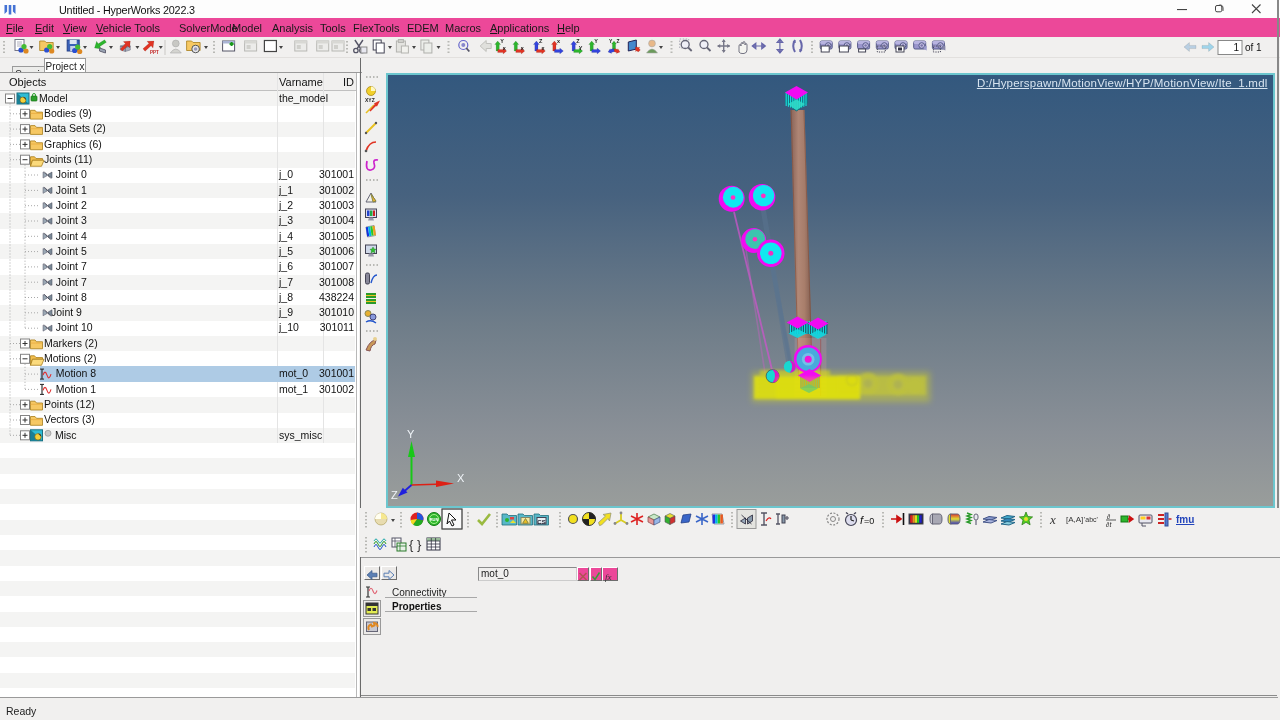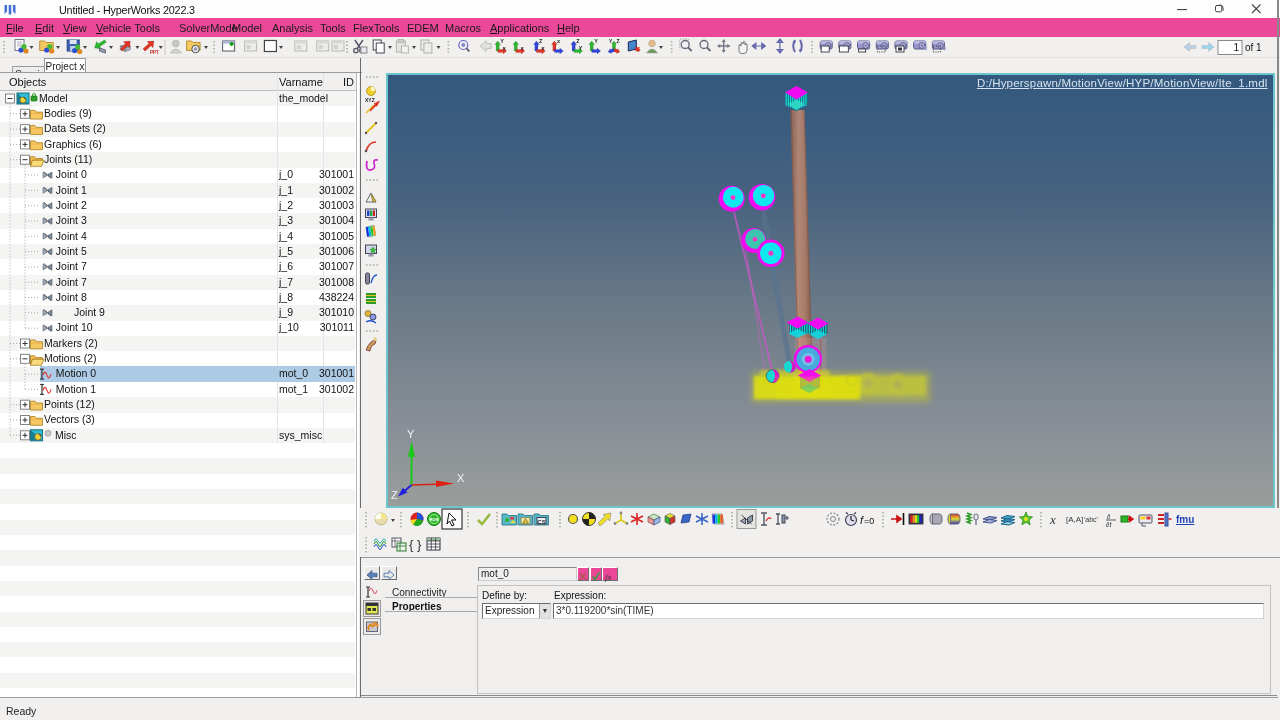--- a/index.html
+++ b/index.html
@@ -295,29 +295,29 @@
 <span class="tl idt" style="top:153.1px">301006</span>
 <span class="tl" style="left:55.8px;top:168.41px">Joint 7</span>
 <span class="tl vn" style="top:168.41px">j_6</span>
 <span class="tl idt" style="top:168.41px">301007</span>
 <span class="tl" style="left:55.8px;top:183.72px">Joint 7</span>
 <span class="tl vn" style="top:183.72px">j_7</span>
 <span class="tl idt" style="top:183.72px">301008</span>
 <span class="tl" style="left:55.8px;top:199.03px">Joint 8</span>
 <span class="tl vn" style="top:199.03px">j_8</span>
 <span class="tl idt" style="top:199.03px">438224</span>
-<span class="tl" style="left:74px;top:214.34px">Joint 9</span>
+<span class="tl" style="left:51px;top:214.34px">Joint 9</span>
 <span class="tl vn" style="top:214.34px">j_9</span>
 <span class="tl idt" style="top:214.34px">301010</span>
 <span class="tl" style="left:55.8px;top:229.65px">Joint 10</span>
 <span class="tl vn" style="top:229.65px">j_10</span>
 <span class="tl idt" style="top:229.65px">301011</span>
 <span class="tl" style="left:44px;top:244.96px">Markers (2)</span>
 <span class="tl" style="left:44px;top:260.27px">Motions (2)</span>
-<span class="tl" style="left:55.8px;top:275.58px">Motion 0</span>
+<span class="tl" style="left:55.8px;top:275.58px">Motion 8</span>
 <span class="tl vn" style="top:275.58px">mot_0</span>
 <span class="tl idt" style="top:275.58px">301001</span>
 <span class="tl" style="left:55.8px;top:290.89px">Motion 1</span>
 <span class="tl vn" style="top:290.89px">mot_1</span>
 <span class="tl idt" style="top:290.89px">301002</span>
 <span class="tl" style="left:44px;top:306.2px">Points (12)</span>
 <span class="tl" style="left:44px;top:321.51px">Vectors (3)</span>
 <span class="tl" style="left:55px;top:336.82px">Misc</span>
 <span class="tl vn" style="top:336.82px">sys_misc</span>
 </div>
@@ -878,25 +878,19 @@
 <g>
         <rect x="0.5" y="35.5" width="17" height="16" fill="#eceae8" stroke="#999" stroke-width="1"></rect>
         <rect x="3.5" y="39" width="11" height="9.5" fill="#c8c8d0" stroke="#667"></rect>
         <path d="M6,47 q-2,-4 2,-5.5 l1,2 2.5,-1 -0.5,-2.5 q4,0.5 3.5,4" fill="none" stroke="#e08820" stroke-width="2"></path>
       </g>
 </svg>
 <div class="lbl11" style="left:31px;top:28.5px;color:#222;">Connectivity</div>
 <div class="abs" style="left:24px;top:38.5px;width:92px;height:1px;background:#a8a8a8;"></div>
 <div class="lbl11" style="left:31px;top:42.5px;font-weight:bold;">Properties</div>
 <div class="abs" style="left:24px;top:52.5px;width:92px;height:1px;background:#a8a8a8;"></div>
-<div class="abs" style="left:116px;top:27px;width:794px;height:109px;border:1px solid #c4c2c0;background:#f0efee;">
-<div class="lbl11" style="left:4px;top:4px;">Define by:</div>
-<div class="lbl11" style="left:76px;top:4px;">Expression:</div>
-<div class="fld" style="left:4px;top:17px;width:69px;height:16px;border-color:#6d6d6d #d4d4d4 #d4d4d4 #6d6d6d;padding:1px 2px;">Expression<span class="abs" style="left:56px;top:0;width:11px;height:13.5px;background:#e4e2e0;border-left:1px solid #999;font-size:7px;text-align:center;line-height:13px;color:#333;">▼</span></div>
-<div class="fld" style="left:75px;top:17px;width:711px;height:16px;border-color:#6d6d6d #d4d4d4 #d4d4d4 #6d6d6d;padding:1px 2px;color:#333;">3*0.119200*sin(TIME)</div>
-</div>
 
 </div>
 <div class="abs" style="left:361px;top:694.5px;width:916px;height:1px;background:#8a8a8a;"></div>
 <div class="abs" style="left:0px;top:697px;width:1278px;height:1px;background:#9a9a9a;"></div>
 <div class="abs" id="statusbar">
     <span class="abs" id="ready">Ready</span>
   </div>
 
 </body></html>

